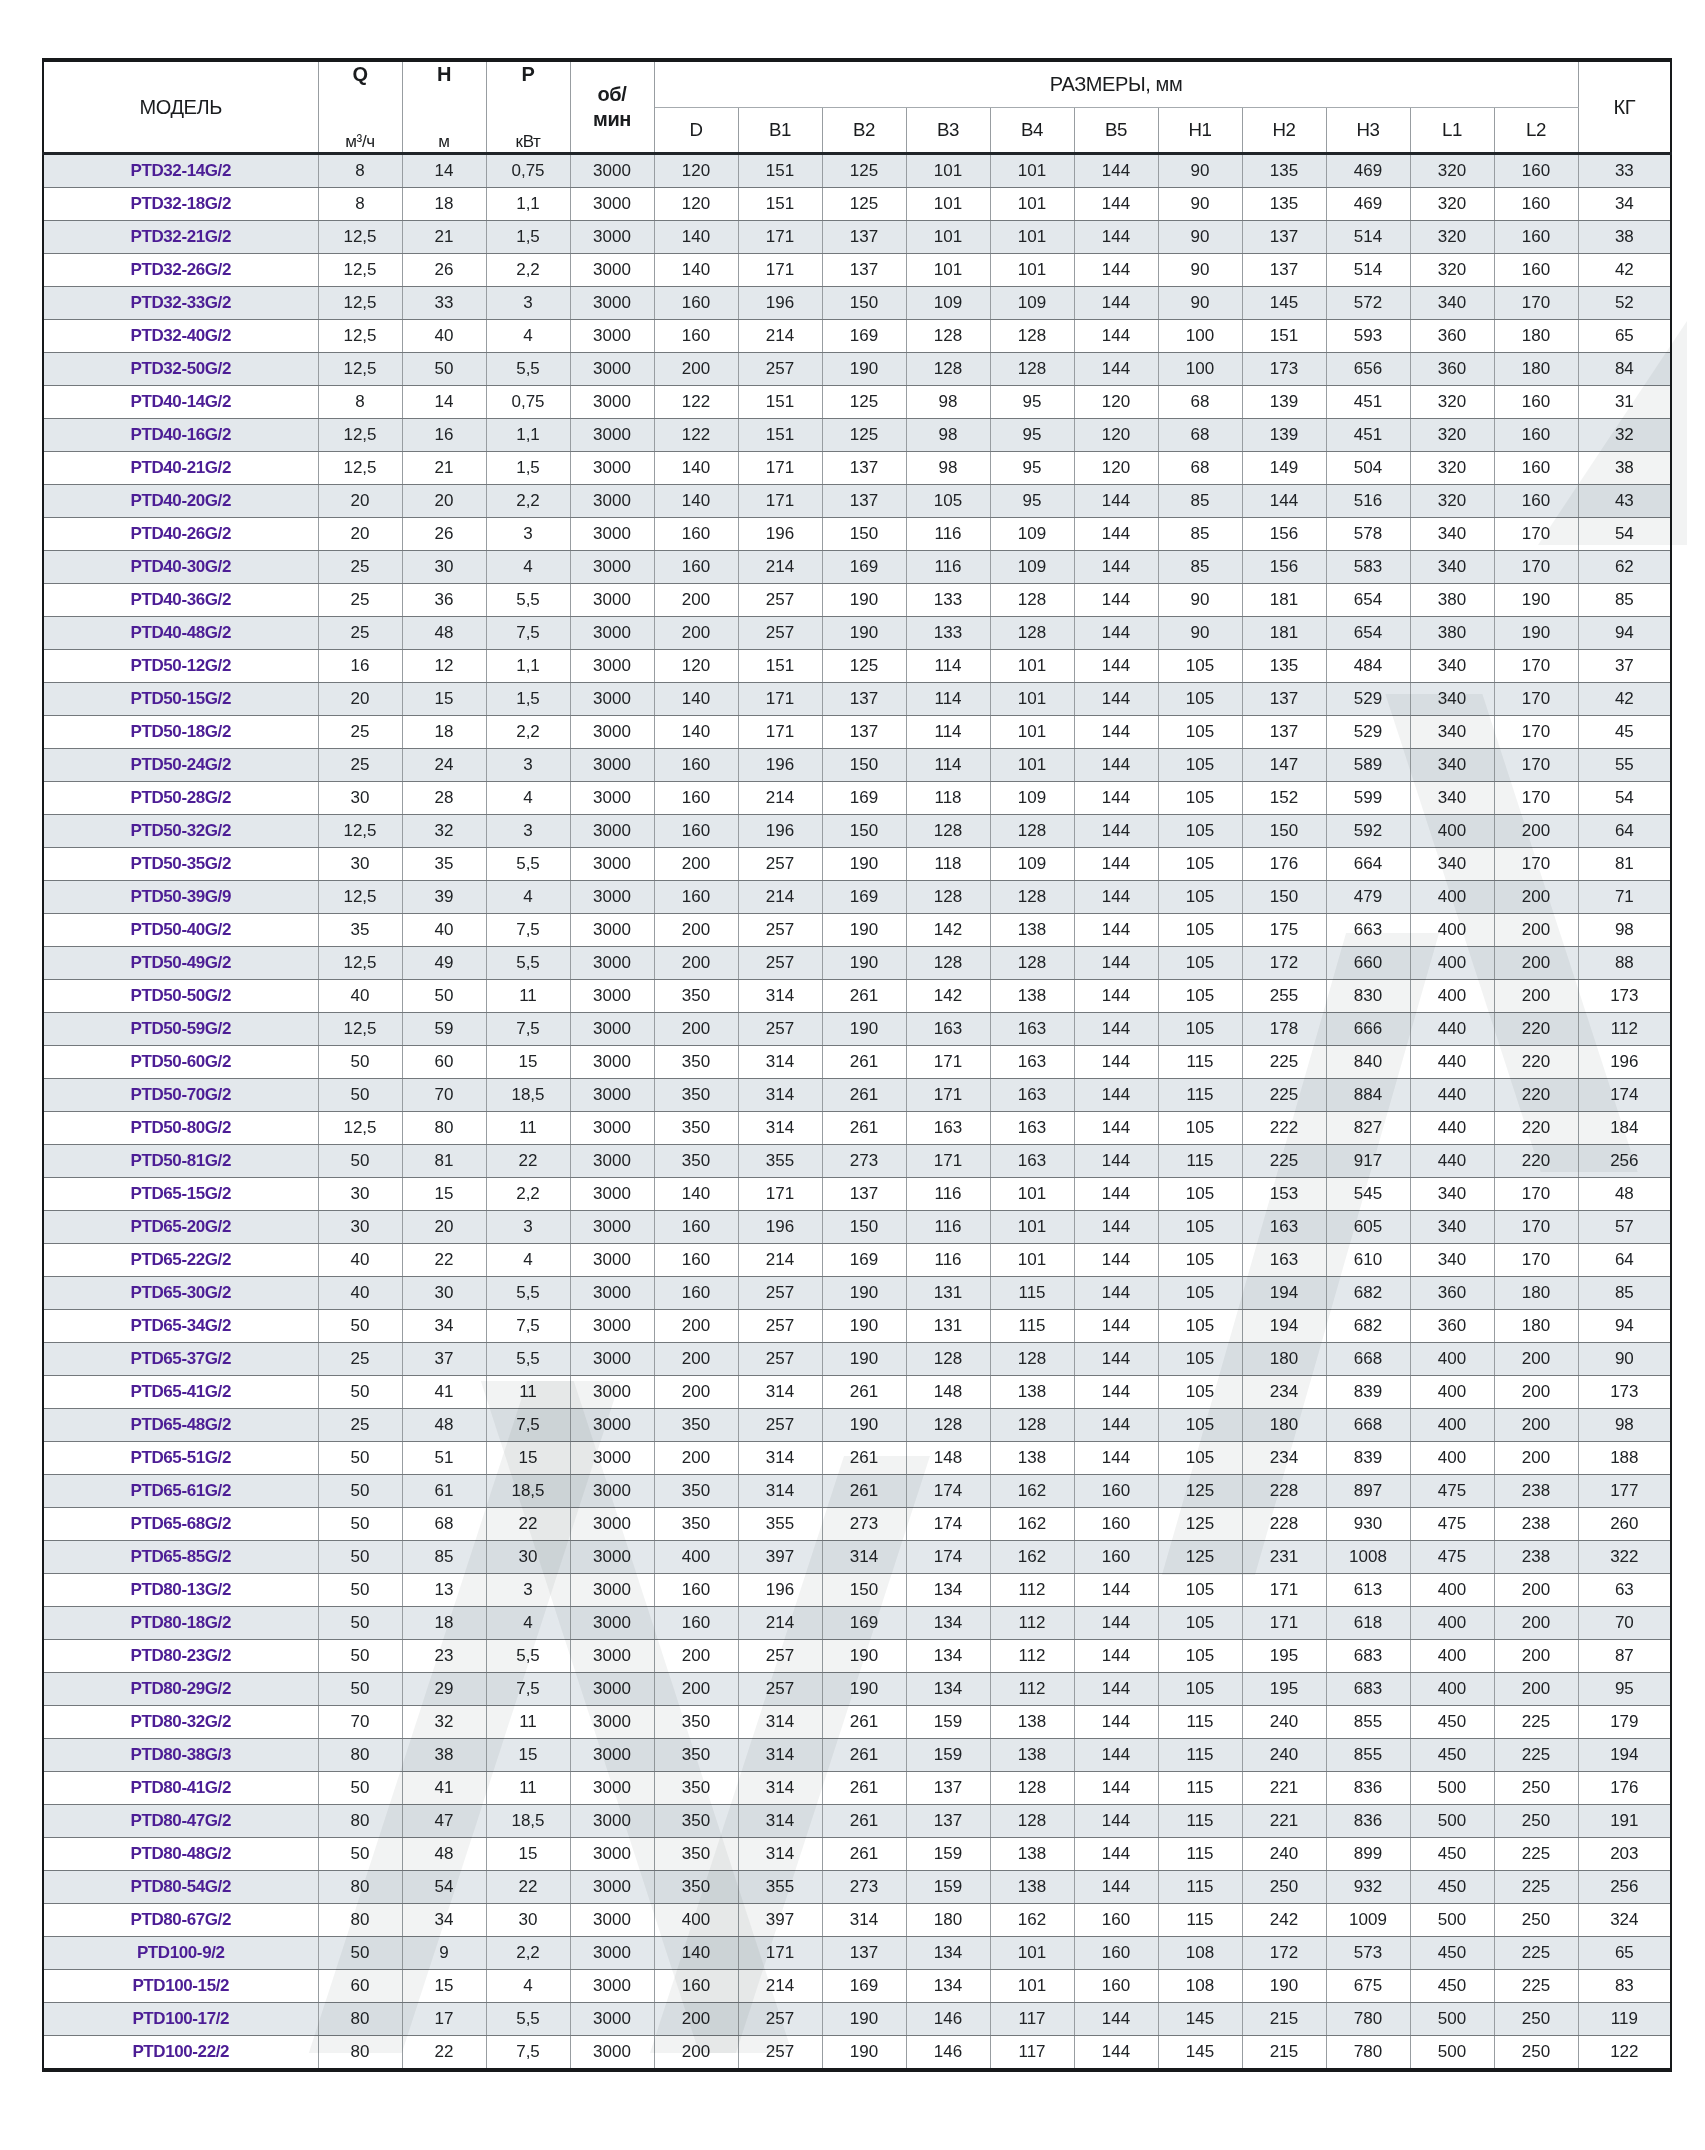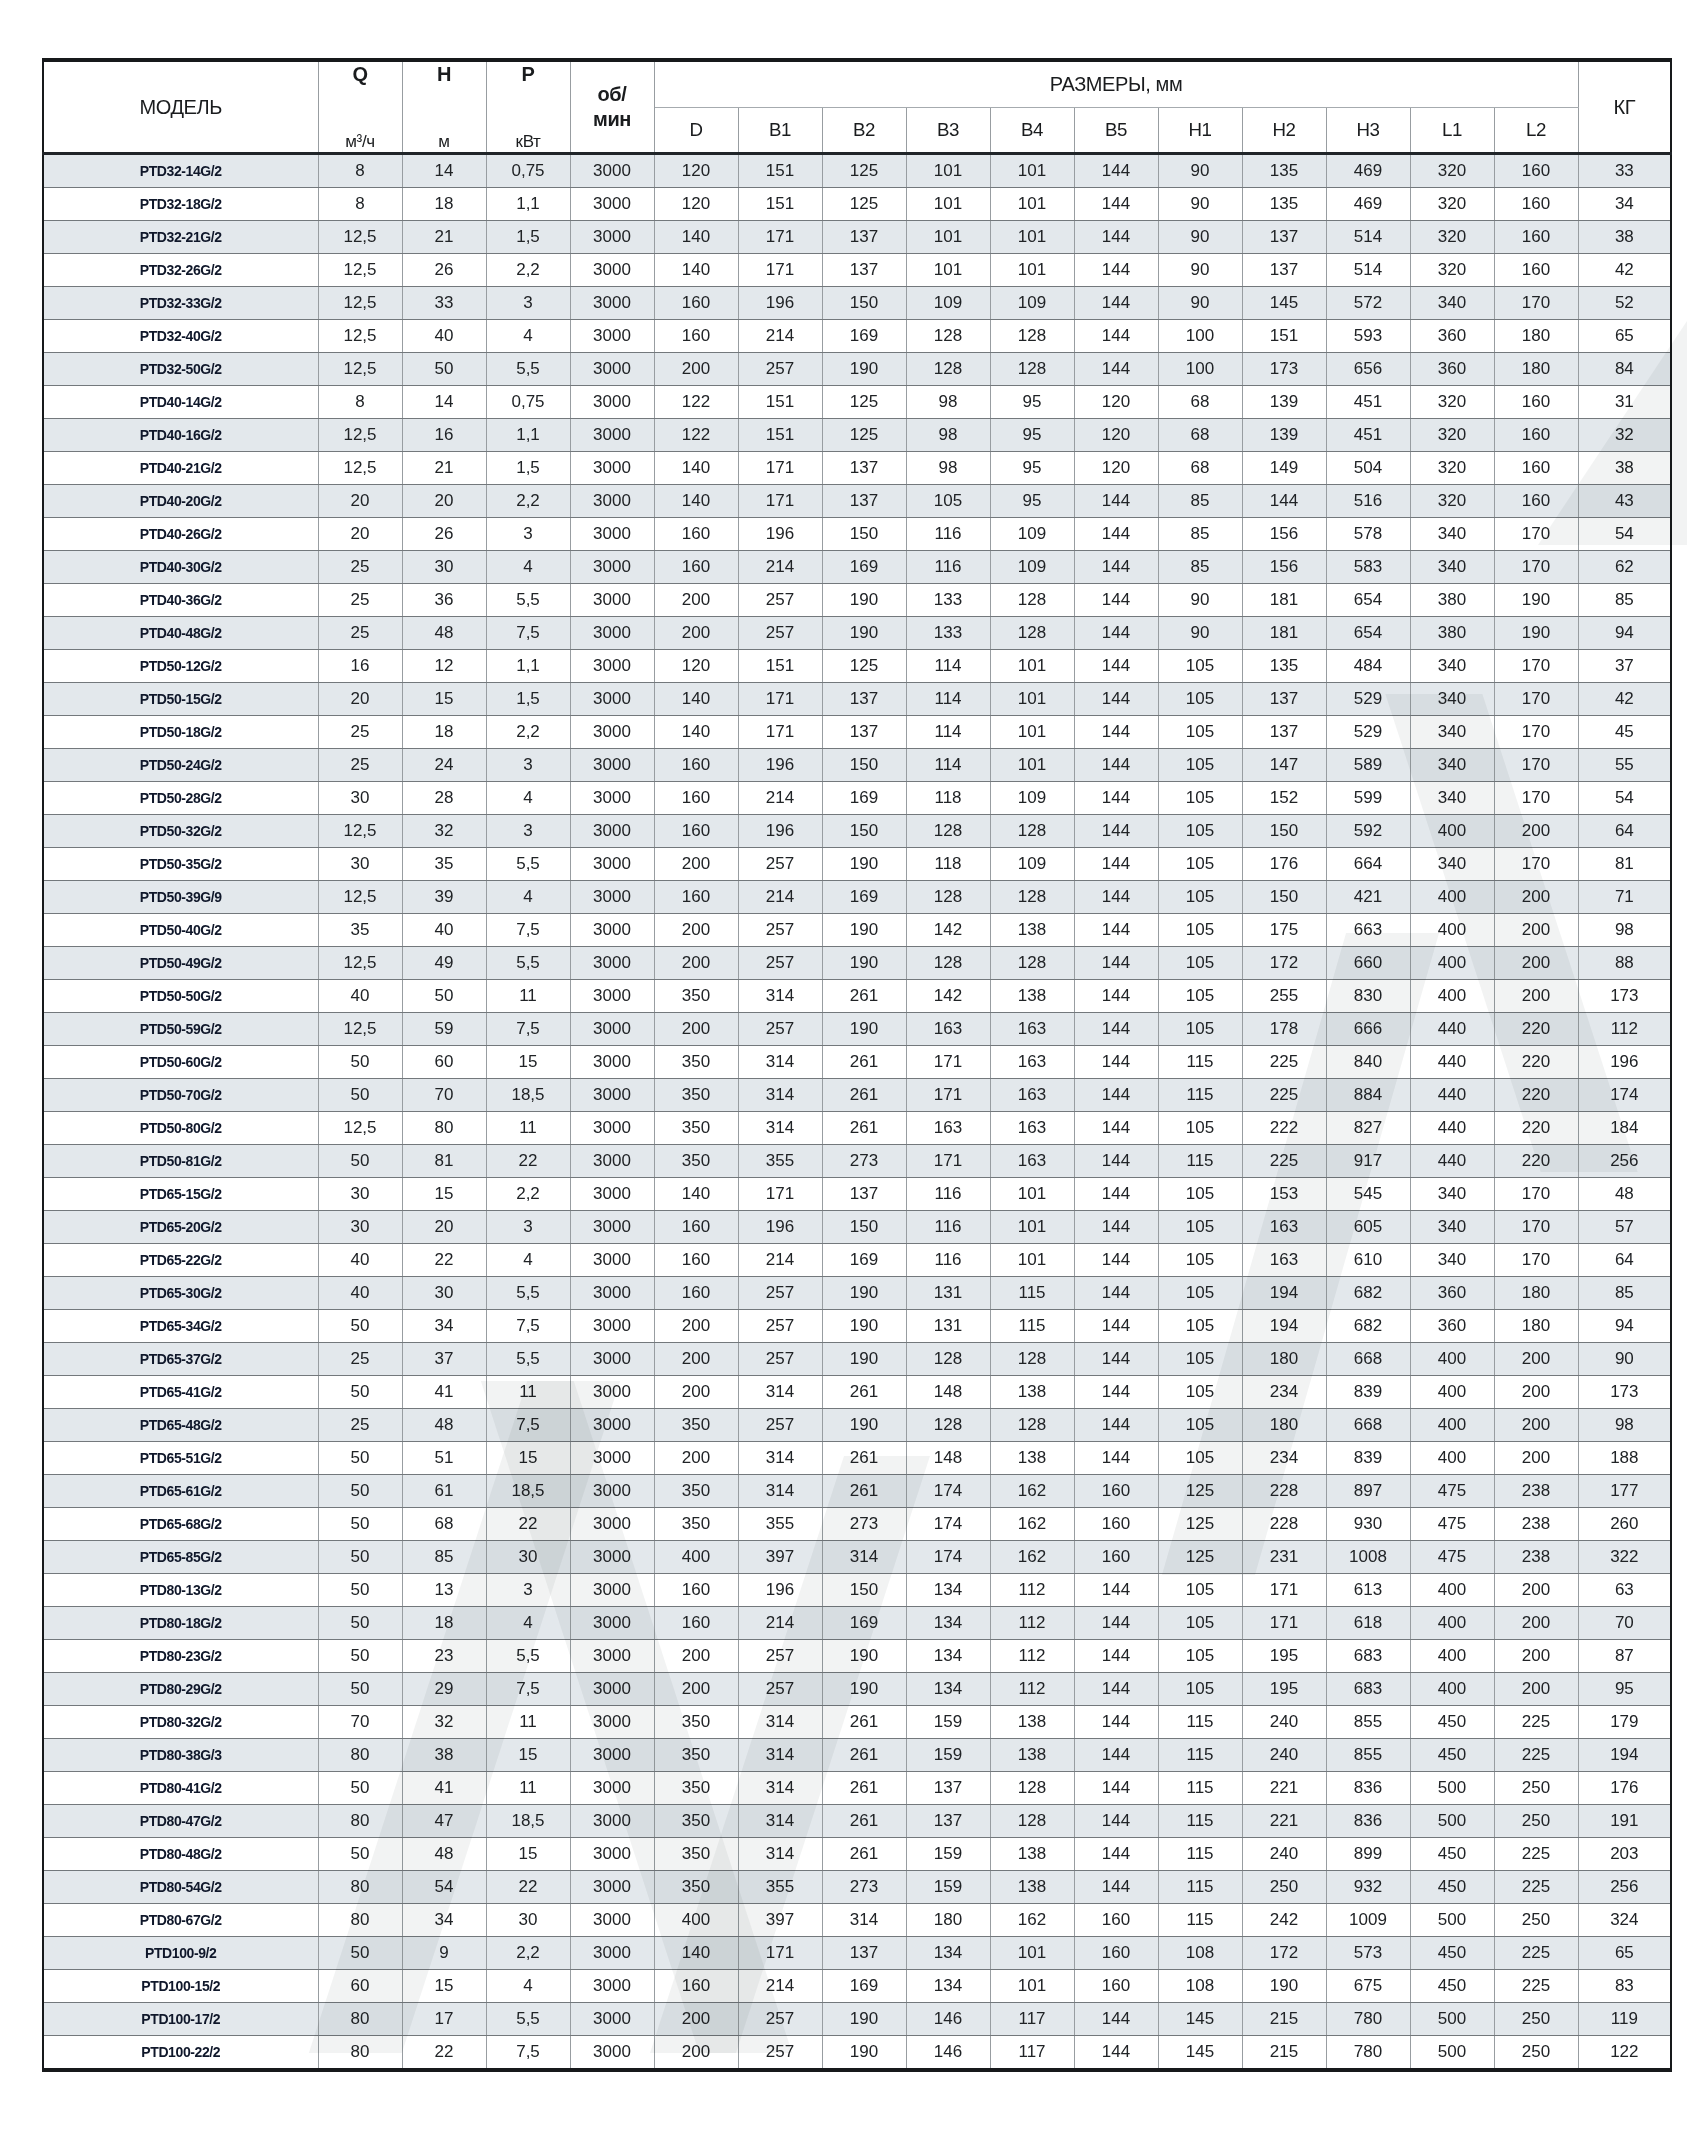--- a/index.html
+++ b/index.html
@@ -48,23 +48,23 @@
   .spec thead{border-bottom:3px solid #202428;}
   
   .spec tbody td{
     height:32px;
     font-size:17px;
     border-bottom:1.5px solid #73787c;
     color:#202326;
   }
   .spec tbody td.model{
     font-weight:bold;
-    font-size:14px;
+    font-size:17px;
     letter-spacing:-0.4px;
-    color:#0f172a;
+    color:#4c1d95;
   }
   .spec tbody tr:nth-child(odd){background:#e3e8ec;}
   .spec tbody tr:nth-child(even){background:#ffffff;}
   
   .watermarks{position:absolute;inset:0;pointer-events:none;z-index:5;mix-blend-mode:multiply;}
   .wm{position:absolute;background:rgba(146,154,158,0.12);}
   .wm.tri{background:none;}
   .wm.tri::before{
     content:"";position:absolute;inset:0;
     background:rgba(146,154,158,0.12);
@@ -564,21 +564,21 @@
           <td>4</td>
           <td>3000</td>
           <td>160</td>
           <td>214</td>
           <td>169</td>
           <td>128</td>
           <td>128</td>
           <td>144</td>
           <td>105</td>
           <td>150</td>
-          <td>421</td>
+          <td>479</td>
           <td>400</td>
           <td>200</td>
           <td>71</td>
         </tr>
         <tr>
           <td class="model">PTD50-40G/2</td>
           <td>35</td>
           <td>40</td>
           <td>7,5</td>
           <td>3000</td>

